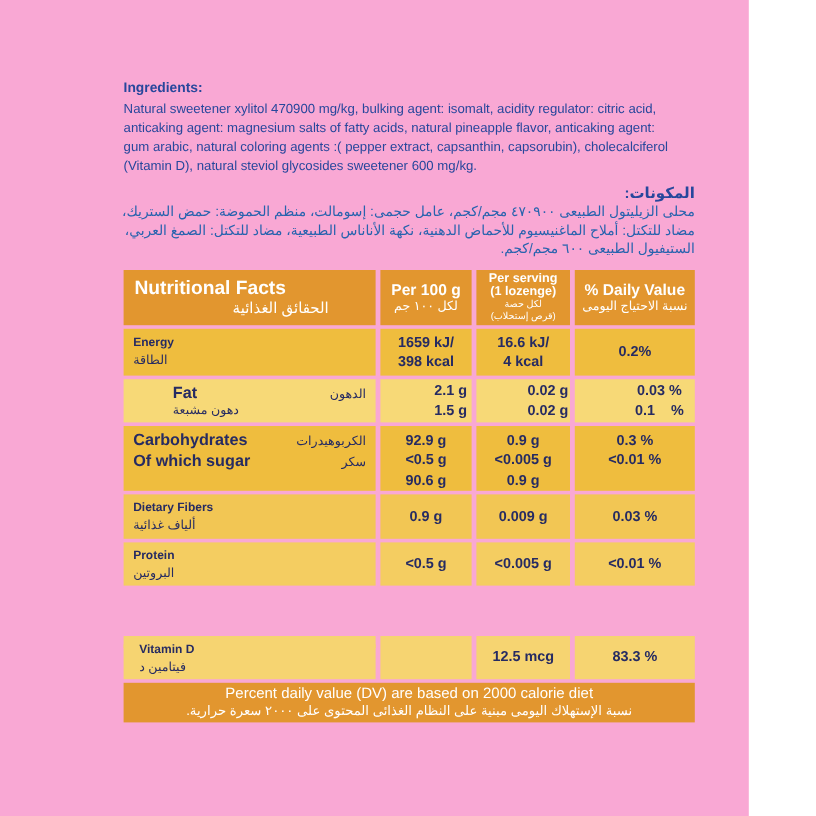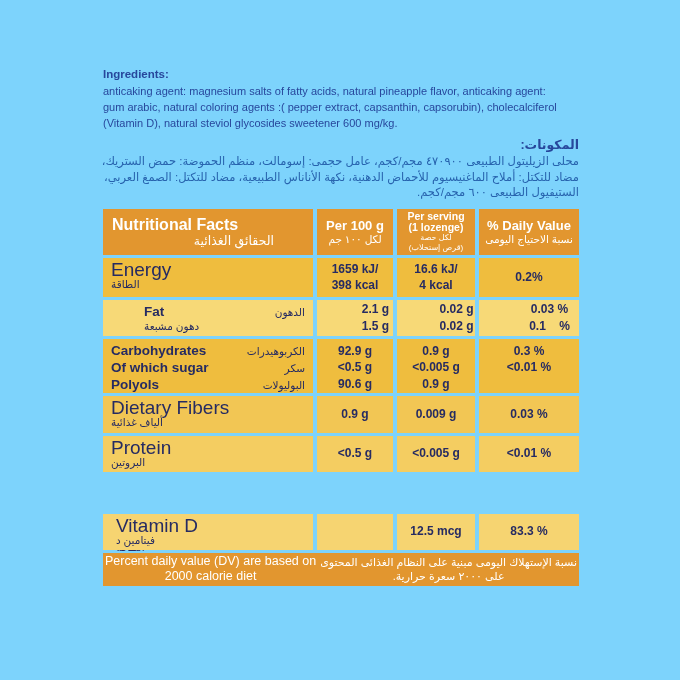--- a/index.html
+++ b/index.html
@@ -1,17 +1,17 @@
 <!DOCTYPE html>
 <html style="--header_orange: #E2962F; --row_gold: #EFBD3E; --row_fat: #F7D977; --row_fiber: #F2C654; --row_protein: #F4CD61; --row_salt: #F5D169; --row_vitd: #F6D471; --text_navy: #262B62; --ing_blue: #27479C; --ing_blue_ar: #2763AE;"><head>
 <meta charset="utf-8">
 <style>
   html,body{margin:0;padding:0;background:#fff;}
   .page{
-    position:relative;width:680px;height:680px;background:#7dd3fc;overflow:hidden;
+    position:relative;width:624px;height:680px;background:#f9a8d4;overflow:hidden;
     font-family:"Liberation Sans","DejaVu Sans",sans-serif;
   }
   .content{position:absolute;left:103px;top:68px;width:476px;}
 
   
   .ing-en{color:var(--ing_blue,#27479C);}
   .ing-en .hd{font-size:11.5px;font-weight:700;margin:0 0 3px 0;}
   .ing-en .ln{font-size:11px;line-height:16px;white-space:nowrap;}
 
   
@@ -31,21 +31,21 @@
   .h-title{padding-left:9px;}
   .h-title .en{font-size:16px;font-weight:700;line-height:19px;}
   .h-title .ar{font-size:12.5px;line-height:15px;margin-left:32px;direction:rtl;width:130px;text-align:right;}
   .h-col{align-items:center;text-align:center;}
   .h-col .en{font-size:13px;font-weight:700;line-height:15px;}
   .h-col .en2{font-size:10.5px;font-weight:700;line-height:11px;}
   .h-col .ar{font-size:10.5px;line-height:13px;direction:rtl;}
   .h-col .ar2{font-size:8px;line-height:9.5px;direction:rtl;}
 
   .label-cell{padding:3px 8px 0 8px;color:var(--text_navy,#262B62);}
-  .label-cell .en{font-size:19px;font-weight:400;line-height:17px;}
+  .label-cell .en{font-size:10px;font-weight:700;line-height:17px;}
   .label-cell .ar{font-size:10.5px;line-height:13px;direction:rtl;text-align:left;}
   .label-cell.indent{padding-left:13px;}
   .pair{display:flex;justify-content:space-between;align-items:baseline;line-height:17px;}
   .pair .en{font-size:13.5px;font-weight:700;}
   .pair .ar{font-size:10.5px;direction:rtl;}
 
   .val-cell{align-items:center;justify-content:center;text-align:center;
     color:var(--text_navy,#262B62);font-size:12px;font-weight:700;}
   .val-cell .vln{line-height:16.5px;min-height:16.5px;}
   .val-cell.top{justify-content:flex-start;padding-top:4px;}
@@ -53,33 +53,34 @@
   .bg-energy{background:var(--row_gold,#EFBD3E);}
   .bg-fat{background:var(--row_fat,#F7D977);padding-left:41px;}
   .bg-carbs{background:var(--row_gold,#EFBD3E);}
   .bg-fiber{background:var(--row_fiber,#F2C654);}
   .bg-protein{background:var(--row_protein,#F4CD61);}
   .bg-salt{background:var(--row_salt,#F5D169);margin-top:46px;}
   .bg-vitd{background:var(--row_vitd,#F6D471);}
 
   .tfooter{
     grid-column:1 / -1;background:var(--header_orange,#E2962F);color:#fff;
-    display:flex;flex-direction:row;align-items:center;text-align:center;
+    display:flex;flex-direction:column;align-items:center;justify-content:center;text-align:center;
   }
   .tfooter .en{font-size:12.5px;line-height:15px;}
   .tfooter .ar{font-size:11px;line-height:14px;direction:rtl;}
 </style>
 </head>
 <body>
 
 <div class="page">
   <div class="content">
 
     <section class="ing-en">
       <div class="hd">Ingredients:</div>
+      <div class="ln">Natural sweetener xylitol 470900 mg/kg, bulking agent: isomalt, acidity regulator: citric acid,</div>
       <div class="ln">anticaking agent: magnesium salts of fatty acids, natural pineapple flavor, anticaking agent:</div>
       <div class="ln">gum arabic, natural coloring agents :( pepper extract, capsanthin, capsorubin), cholecalciferol</div>
       <div class="ln">(Vitamin D), natural steviol glycosides sweetener 600 mg/kg.</div>
     </section>
 
     <section class="ing-ar">
       <div class="hd">المكونات:</div>
       <div class="ln">محلى الزيليتول الطبيعى ٤٧٠٩٠٠ مجم/كجم، عامل حجمى: إسومالت، منظم الحموضة: حمض الستريك،</div>
       <div class="ln">مضاد للتكتل: أملاح الماغنيسيوم للأحماض الدهنية، نكهة الأناناس الطبيعية، مضاد للتكتل: الصمغ العربي،</div>
       <div class="ln">الستيفيول الطبيعى ٦٠٠ مجم/كجم.</div>
@@ -146,24 +147,20 @@
 
       <div class="cell label-cell bg-carbs">
         <div class="pair">
           <span class="en">Carbohydrates</span>
           <span class="ar" dir="rtl">الكربوهيدرات</span>
         </div>
         <div class="pair">
           <span class="en">Of which sugar</span>
           <span class="ar" dir="rtl">سكر</span>
         </div>
-        <div class="pair">
-          <span class="en">Polyols</span>
-          <span class="ar" dir="rtl">البوليولات</span>
-        </div>
       </div>
       <div class="cell val-cell top bg-carbs">
         <div class="vln">92.9 g</div>
         <div class="vln">&lt;0.5 g</div>
         <div class="vln">90.6 g</div>
       </div>
       <div class="cell val-cell top bg-carbs">
         <div class="vln">0.9 g</div>
         <div class="vln">&lt;0.005 g</div>
         <div class="vln">0.9 g</div>

